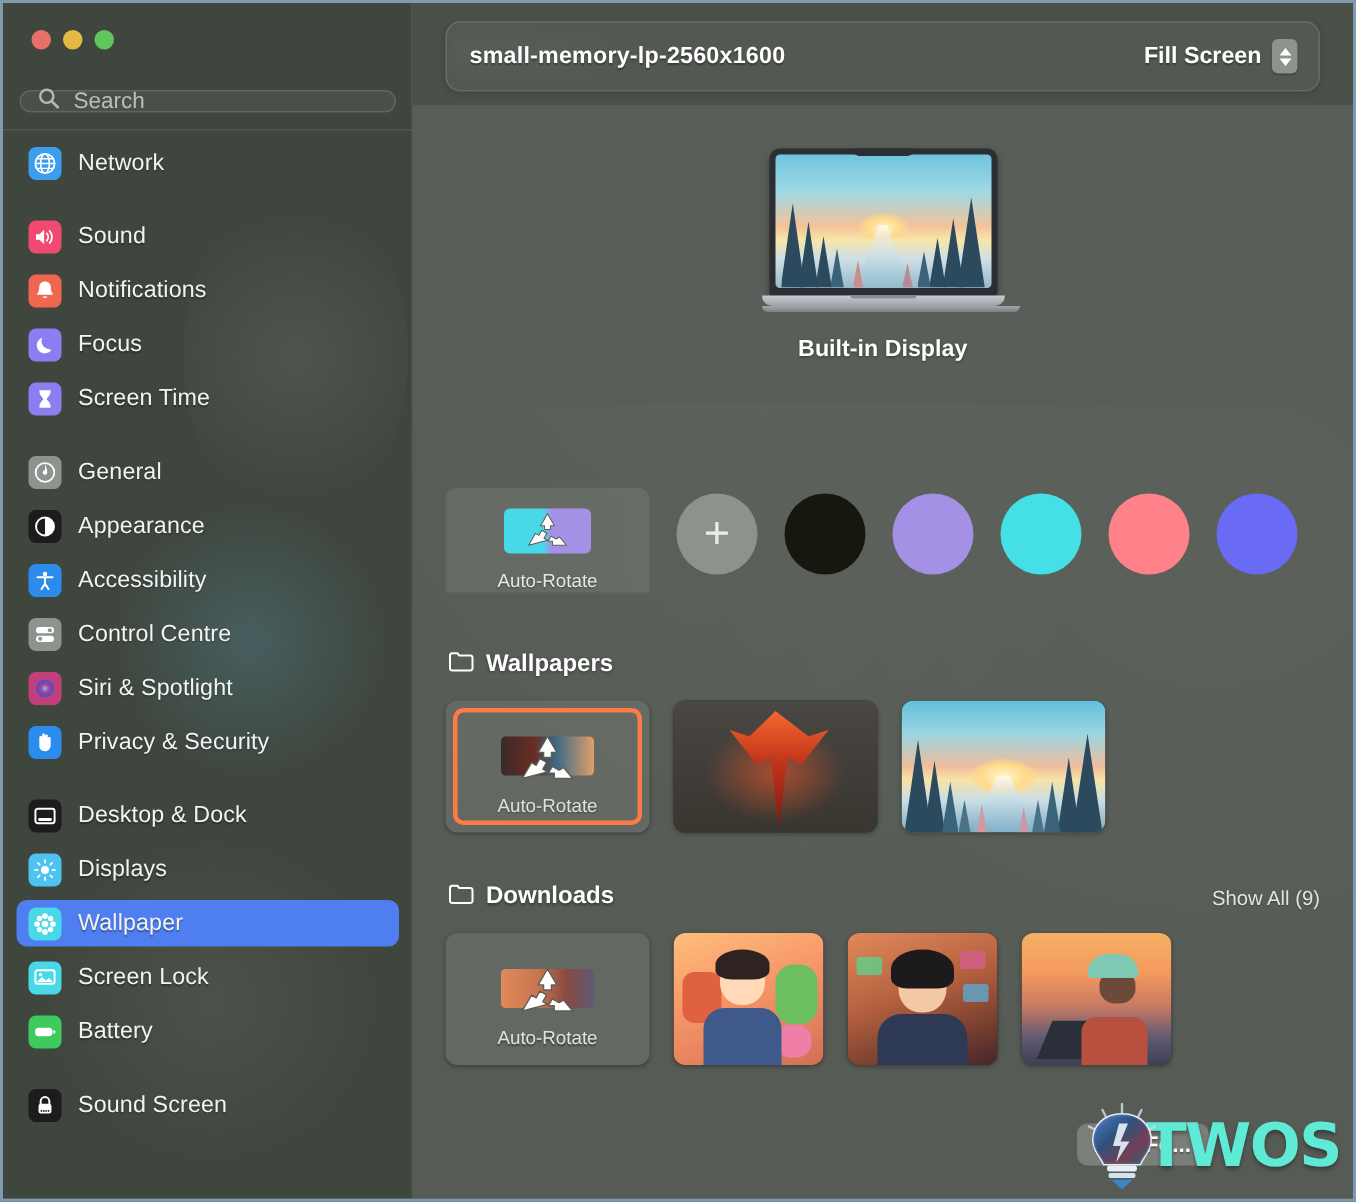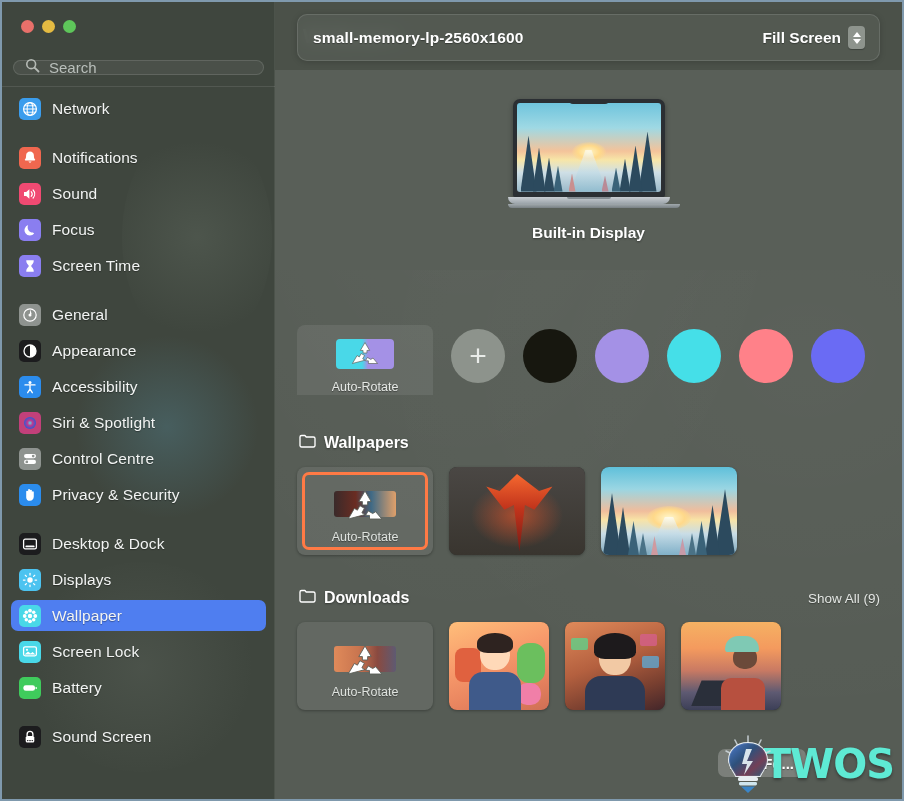--- a/index.html
+++ b/index.html
@@ -492,39 +492,39 @@
       <ellipse cx="8" cy="8" rx="2.9" ry="6.4" fill="none" stroke="#fff" stroke-width="1.1"></ellipse>
       <line x1="1.7" y1="8" x2="14.3" y2="8" stroke="#fff" stroke-width="1.1"></line>
       <line x1="2.6" y1="4.8" x2="13.4" y2="4.8" stroke="#fff" stroke-width=".9"></line>
       <line x1="2.6" y1="11.2" x2="13.4" y2="11.2" stroke="#fff" stroke-width=".9"></line>
             </svg>
           </span>
           <span class="nav-label">Network</span>
         </div>
         <div class="nav-gap"></div>
         <div class="nav-item">
-          <span class="nav-icon" style="background: rgb(240, 103, 79);">
-            <svg width="16" height="16" viewBox="0 0 16 16">
-              <path d="M8 1.6c-2.3 0-3.9 1.7-3.9 3.9 0 2.6-.6 3.4-1.2 4.1-.3.4 0 .9.5.9h9.2c.5 0 .8-.5.5-.9-.6-.7-1.2-1.5-1.2-4.1 0-2.2-1.6-3.9-3.9-3.9z" fill="#fff"></path>
-      <path d="M6.4 11.6a1.7 1.7 0 0 0 3.2 0z" fill="#fff"></path>
-            </svg>
-          </span>
-          <span class="nav-label">Notifications</span>
-        </div>
-        <div class="nav-item">
           <span class="nav-icon" style="background: rgb(240, 74, 114);">
             <svg width="16" height="16" viewBox="0 0 16 16">
               <path d="M2 6.1h2.2L7.4 3.3v9.4L4.2 9.9H2z" fill="#fff"></path>
       <path d="M9.2 5.6a3.6 3.6 0 0 1 0 4.8" fill="none" stroke="#fff" stroke-width="1.2" stroke-linecap="round"></path>
       <path d="M11.1 4a6 6 0 0 1 0 8" fill="none" stroke="#fff" stroke-width="1.2" stroke-linecap="round"></path>
             </svg>
           </span>
           <span class="nav-label">Sound</span>
         </div>
         <div class="nav-item">
+          <span class="nav-icon" style="background: rgb(240, 103, 79);">
+            <svg width="16" height="16" viewBox="0 0 16 16">
+              <path d="M8 1.6c-2.3 0-3.9 1.7-3.9 3.9 0 2.6-.6 3.4-1.2 4.1-.3.4 0 .9.5.9h9.2c.5 0 .8-.5.5-.9-.6-.7-1.2-1.5-1.2-4.1 0-2.2-1.6-3.9-3.9-3.9z" fill="#fff"></path>
+      <path d="M6.4 11.6a1.7 1.7 0 0 0 3.2 0z" fill="#fff"></path>
+            </svg>
+          </span>
+          <span class="nav-label">Notifications</span>
+        </div>
+        <div class="nav-item">
           <span class="nav-icon" style="background: rgb(138, 126, 240);">
             <svg width="16" height="16" viewBox="0 0 16 16">
               <path d="M10.9 10.6A5.2 5.2 0 0 1 6.2 3.1a5.4 5.4 0 1 0 6 8.4 5.3 5.3 0 0 1-1.3-.9z" fill="#fff"></path>
             </svg>
           </span>
           <span class="nav-label">Focus</span>
         </div>
         <div class="nav-item">
           <span class="nav-icon" style="background: rgb(138, 126, 240);">
             <svg width="16" height="16" viewBox="0 0 16 16">
@@ -554,46 +554,46 @@
           <span class="nav-label">Appearance</span>
         </div>
         <div class="nav-item">
           <span class="nav-icon" style="background: rgb(43, 140, 237);">
             <svg width="16" height="16" viewBox="0 0 16 16">
               <circle cx="8" cy="3.6" r="1.5" fill="#fff"></circle>
       <path d="M3 5.9h10M8 5.9v4.2M8 10.1l-2.3 3.6M8 10.1l2.3 3.6" stroke="#fff" stroke-width="1.35" stroke-linecap="round" fill="none"></path>
             </svg>
           </span>
           <span class="nav-label">Accessibility</span>
+        </div>
+        <div class="nav-item">
+          <span class="nav-icon" style="background: rgb(142, 147, 143);">
+            <svg width="16" height="16" viewBox="0 0 16 16">
+              <rect x="2" y="3" width="12" height="4.2" rx="2.1" fill="#fff"></rect>
+      <circle cx="11.2" cy="5.1" r="1.35" fill="#8e938f"></circle>
+      <rect x="2" y="8.8" width="12" height="4.2" rx="2.1" fill="#fff"></rect>
+      <circle cx="4.8" cy="10.9" r="1.35" fill="#8e938f"></circle>
+            </svg>
+          </span>
+          <span class="nav-label">Control Centre</span>
         </div>
         <div class="nav-item">
           <span class="nav-icon" style="background: rgb(194, 64, 122);">
             <svg width="16" height="16" viewBox="0 0 16 16">
               <circle cx="8" cy="8" r="6" fill="url(#sirig)"></circle>
       <defs>
                 <radialGradient id="sirig">
                   <stop offset="0%" stop-color="#58d7e8"></stop>
                   <stop offset="45%" stop-color="#c0368f"></stop>
                   <stop offset="100%" stop-color="#2b5bd6"></stop>
                 </radialGradient>
               </defs>
             </svg>
           </span>
           <span class="nav-label">Siri &amp; Spotlight</span>
-        </div>
-        <div class="nav-item">
-          <span class="nav-icon" style="background: rgb(142, 147, 143);">
-            <svg width="16" height="16" viewBox="0 0 16 16">
-              <rect x="2" y="3" width="12" height="4.2" rx="2.1" fill="#fff"></rect>
-      <circle cx="11.2" cy="5.1" r="1.35" fill="#8e938f"></circle>
-      <rect x="2" y="8.8" width="12" height="4.2" rx="2.1" fill="#fff"></rect>
-      <circle cx="4.8" cy="10.9" r="1.35" fill="#8e938f"></circle>
-            </svg>
-          </span>
-          <span class="nav-label">Control Centre</span>
         </div>
         <div class="nav-item">
           <span class="nav-icon" style="background: rgb(43, 140, 237);">
             <svg width="16" height="16" viewBox="0 0 16 16">
               <path d="M4.2 8.3V4.6a.95.95 0 0 1 1.9 0v2.6V3a.95.95 0 0 1 1.9 0v4.2V3.6a.95.95 0 0 1 1.9 0v3.6V5.2a.95.95 0 0 1 1.9 0v4.4c0 2.4-1.6 4.2-3.9 4.2-2.2 0-3.7-1.4-3.7-3.4z" fill="#fff"></path>
             </svg>
           </span>
           <span class="nav-label">Privacy &amp; Security</span>
         </div>
         <div class="nav-gap"></div>

